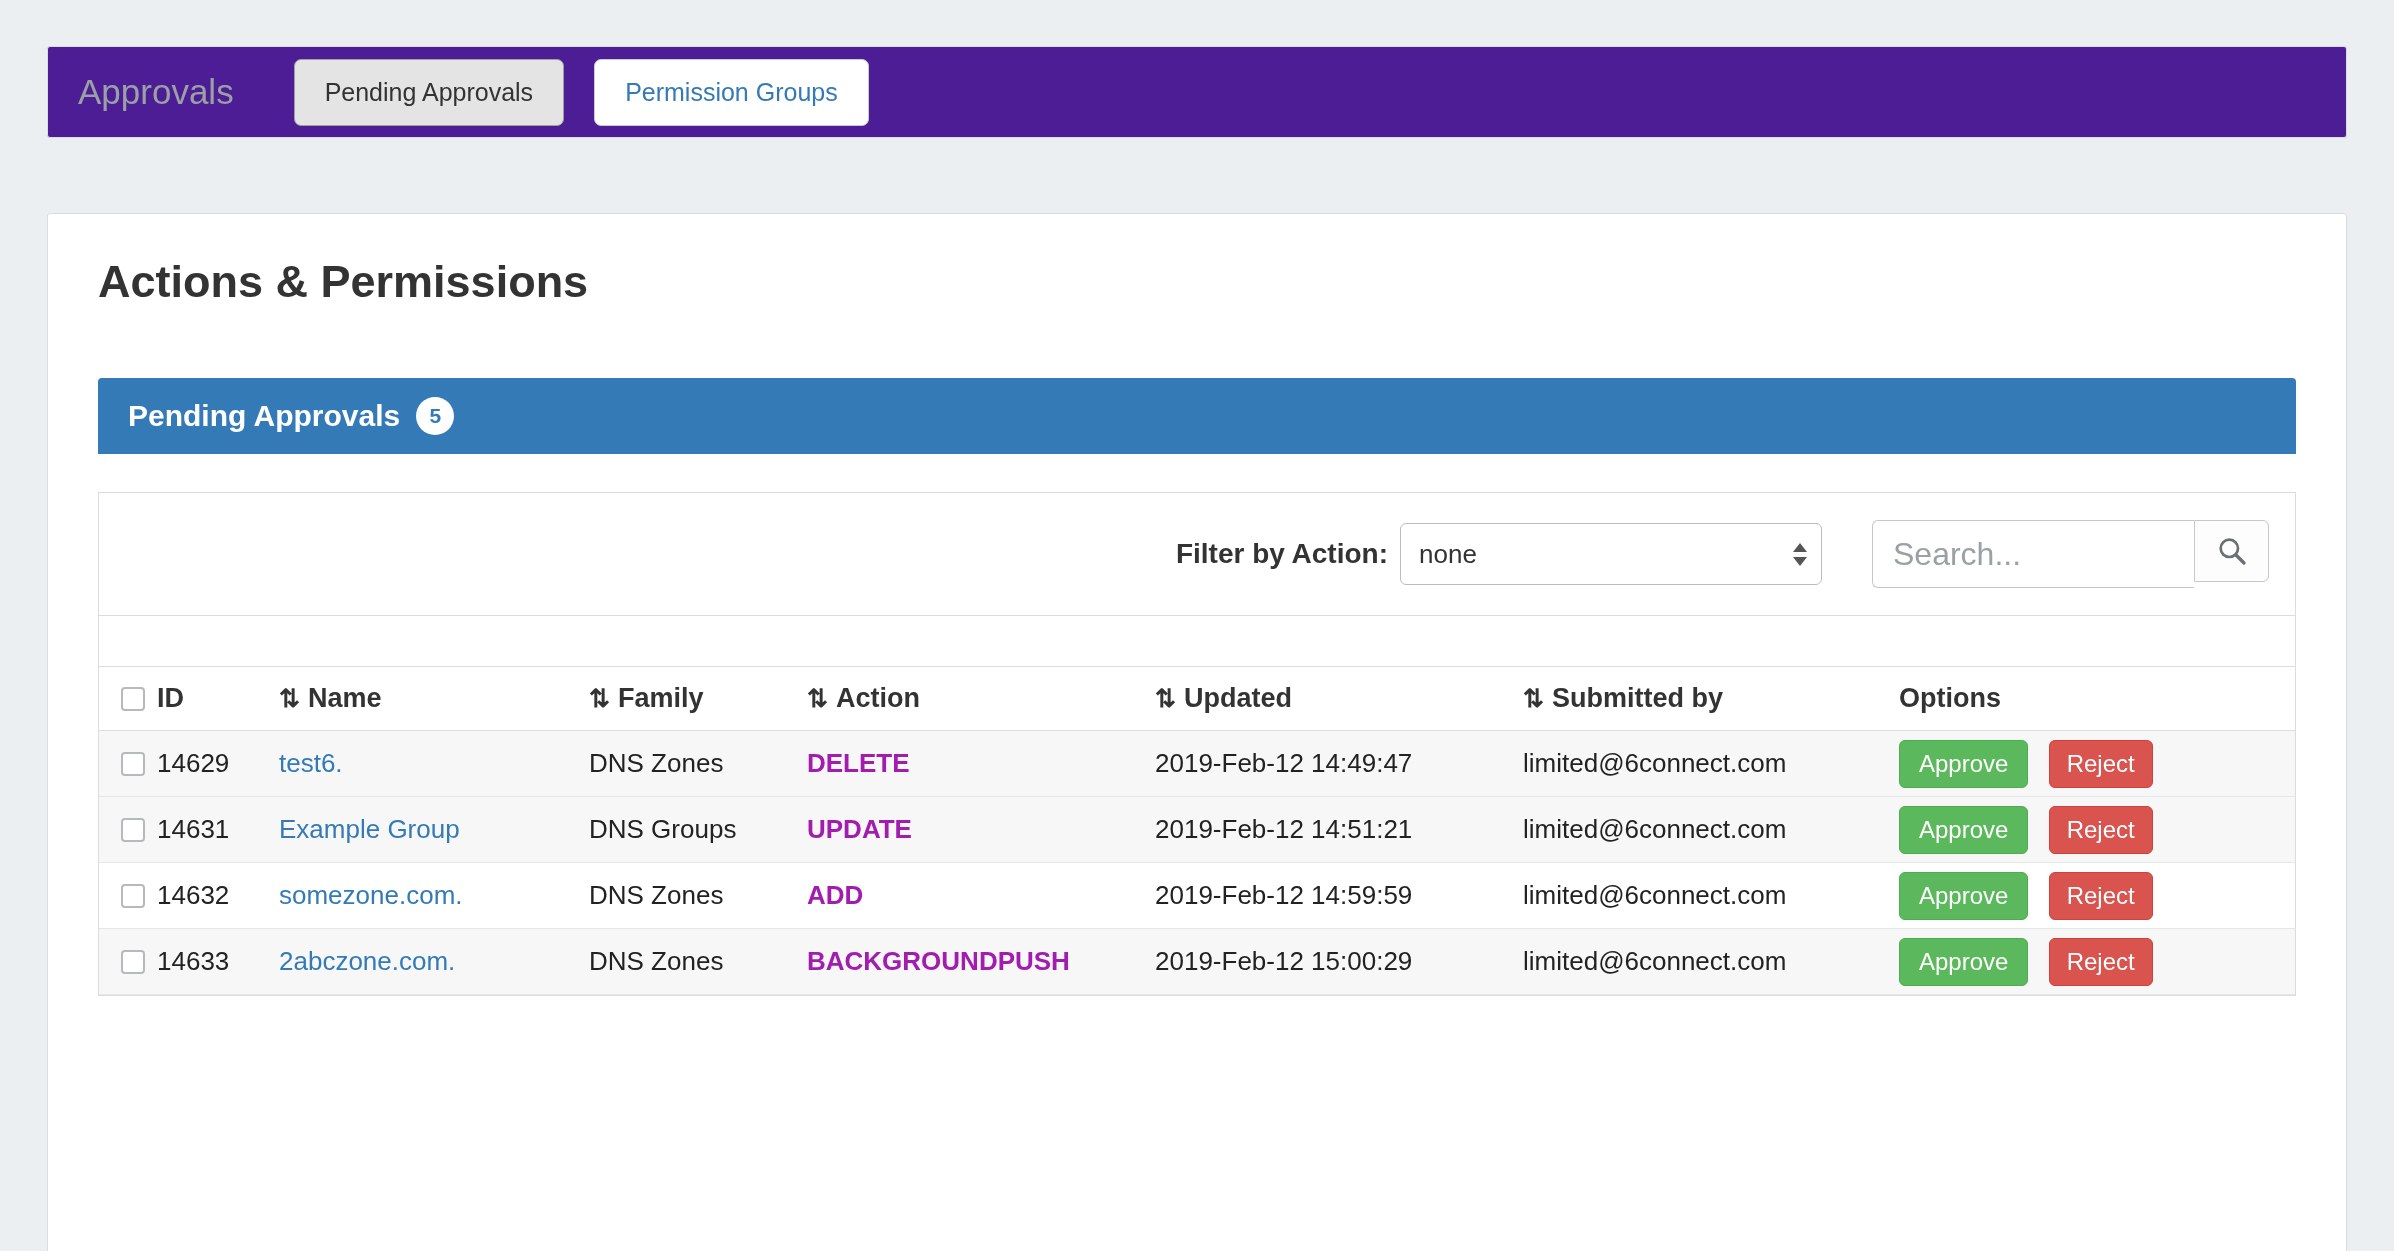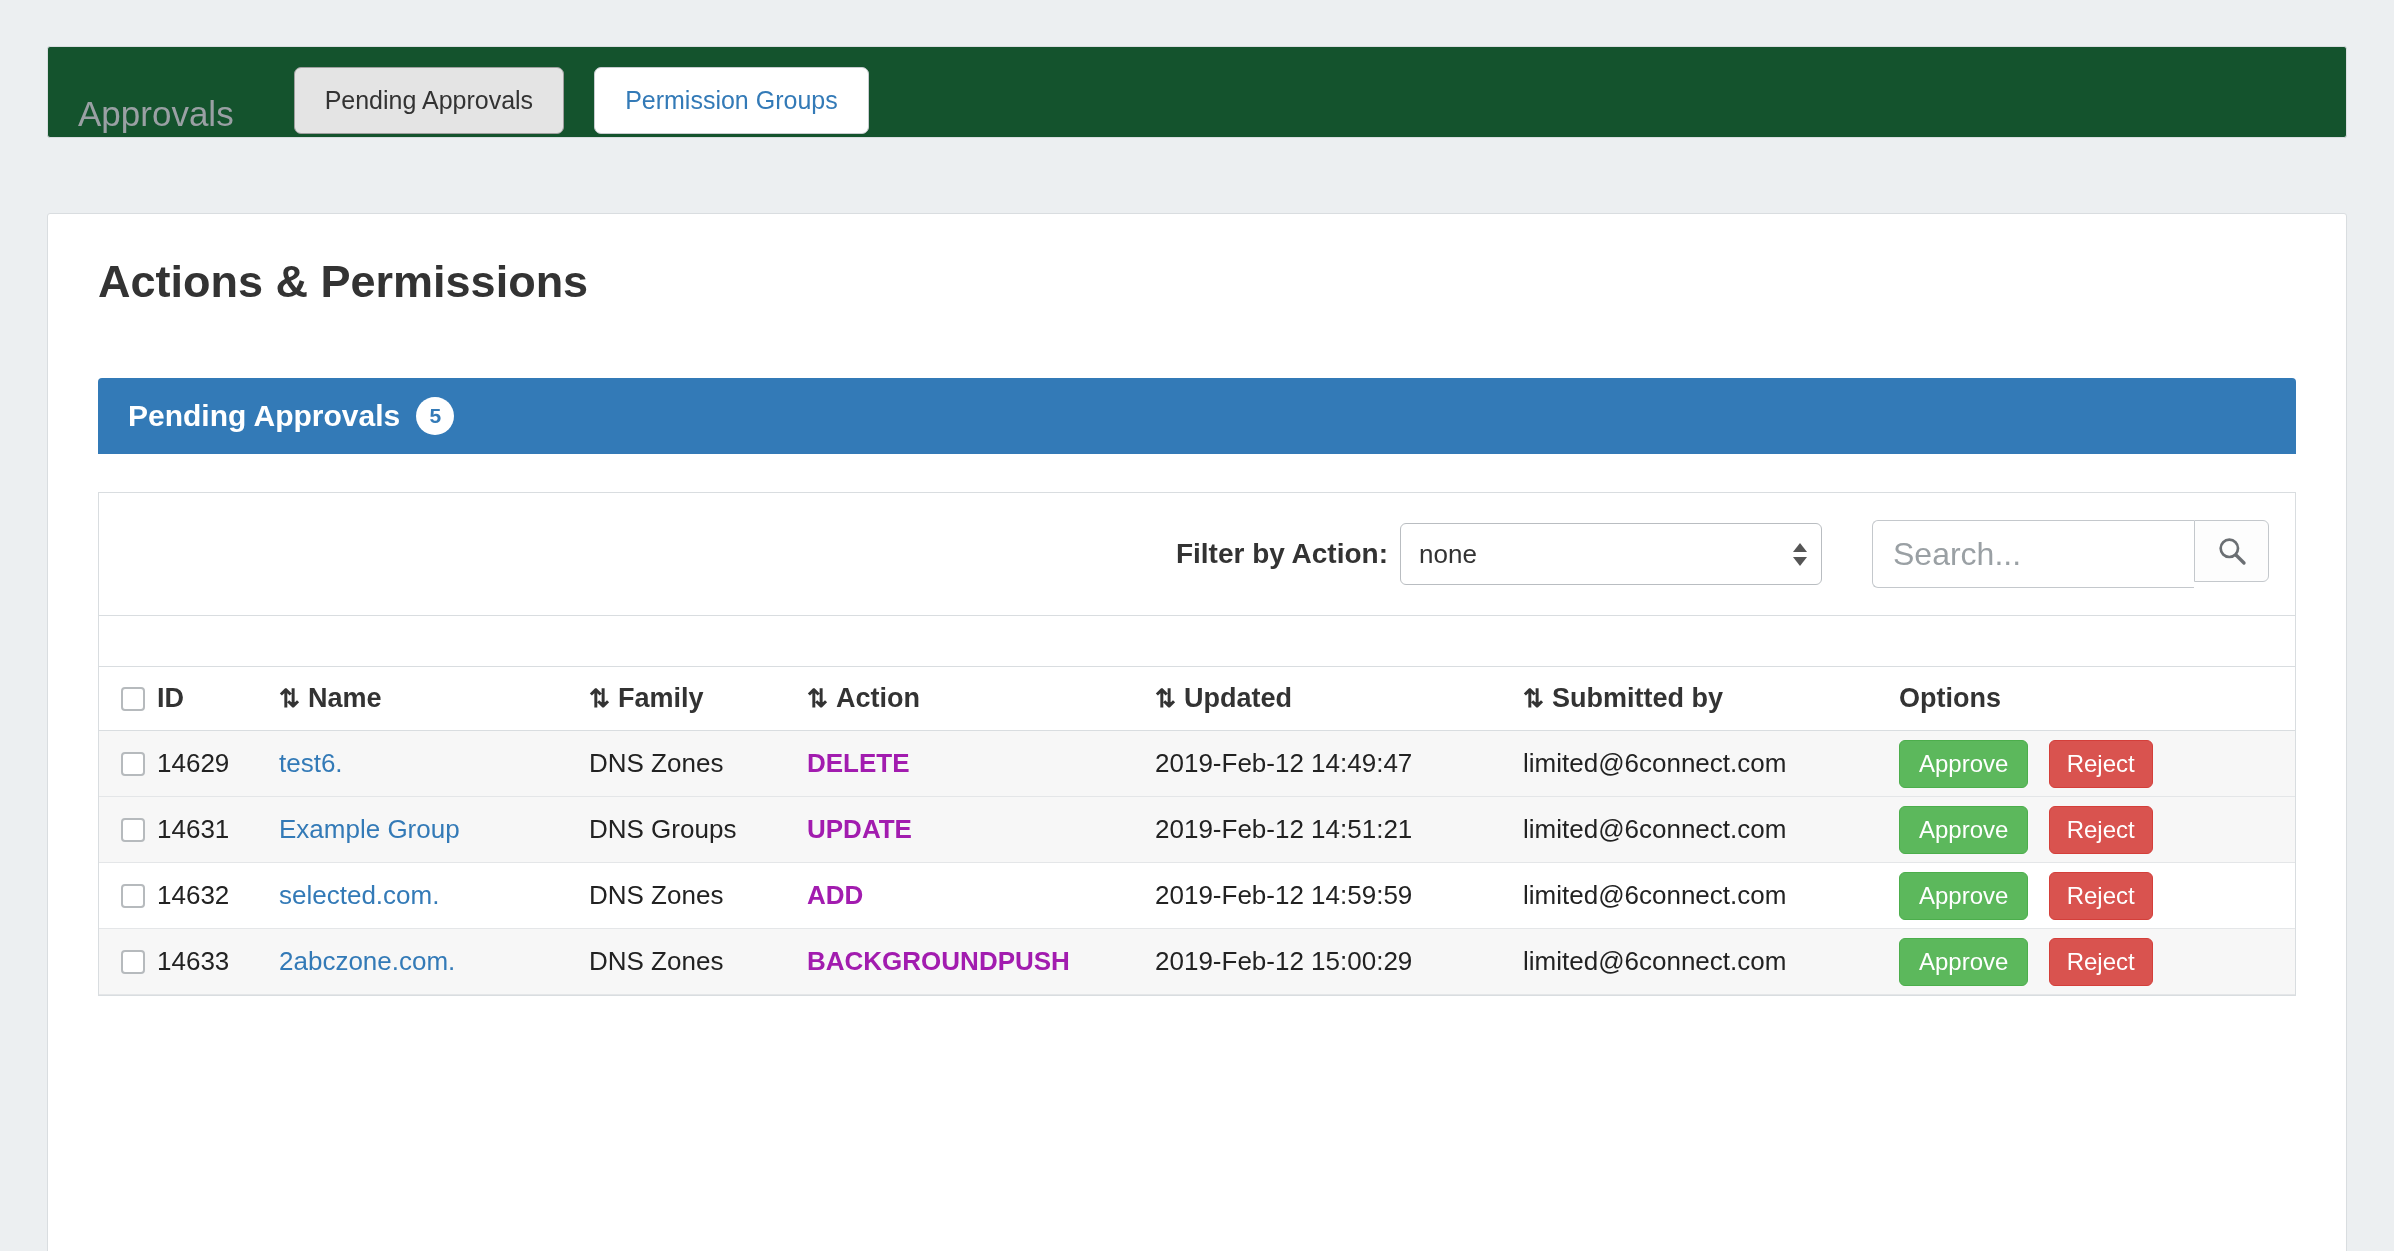--- a/index.html
+++ b/index.html
@@ -6,27 +6,27 @@
   html, body { width: 2394px; height: 1251px; overflow: hidden; }
   body {
     background: #eceff1;
     font-family: "Liberation Sans", sans-serif;
     color: #333;
   }
 
   
   .topbar {
     margin: 46px 47px 0;
-    background: #14532d;
+    background: #4c1d95;
     border: 1px solid #d9dde0;
     border-radius: 3px;
     height: 92px;
     display: flex;
-    align-items: flex-end;
-    padding: 3px 30px;
+    align-items: center;
+    padding: 12px 30px;
   }
   .app-title { font-size: 35px; color: #9aa0a4; margin-right: 60px; }
   .tab-btn {
     height: 67px;
     padding: 0 30px;
     font-size: 25px;
     border-radius: 7px;
     display: inline-flex;
     align-items: center;
     background: #fff;
@@ -287,21 +287,21 @@
       <button class="btn-approve">Approve</button>
       <button class="btn-reject">Reject</button>
     </td>
   </tr>
           <tr>
     <td class="col-check">
       <input type="checkbox" style="">
     </td>
     <td class="col-id">14632</td>
     <td class="col-name">
-      <a class="cell-link">selected.com.</a>
+      <a class="cell-link">somezone.com.</a>
     </td>
     <td class="col-family">DNS Zones</td>
     <td class="col-action">
       <a class="action-link">ADD</a>
     </td>
     <td class="col-updated">2019-Feb-12 14:59:59</td>
     <td class="col-sub">limited@6connect.com</td>
     <td class="col-opts">
       <button class="btn-approve">Approve</button>
       <button class="btn-reject">Reject</button>

